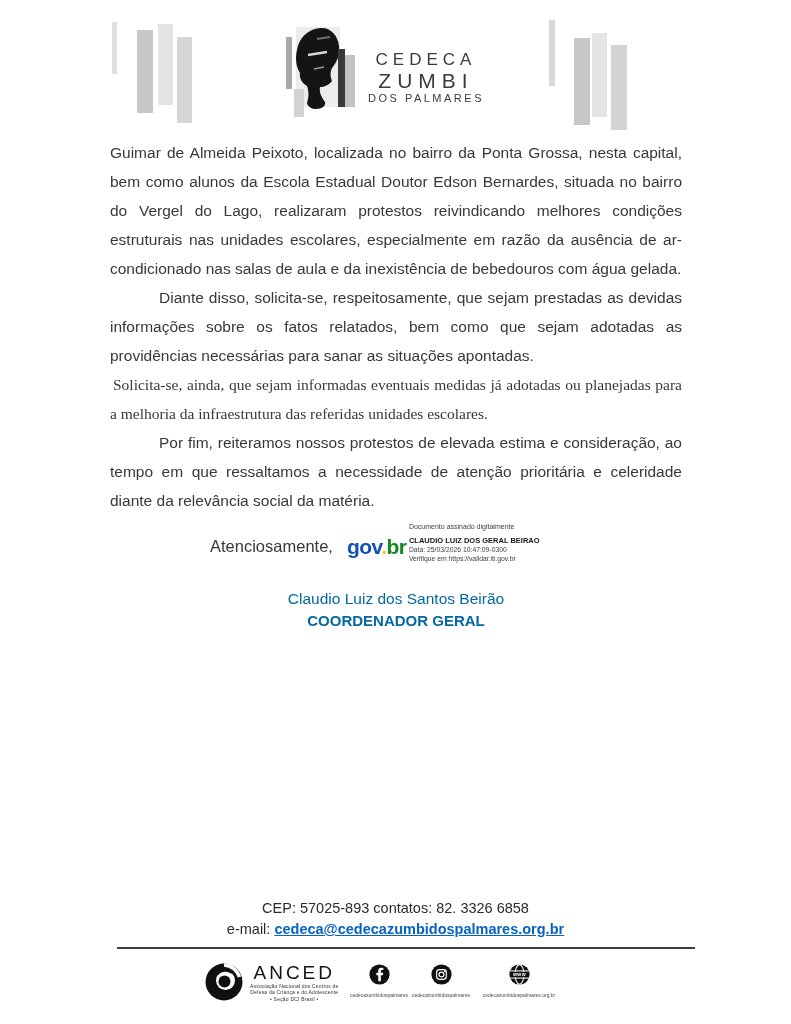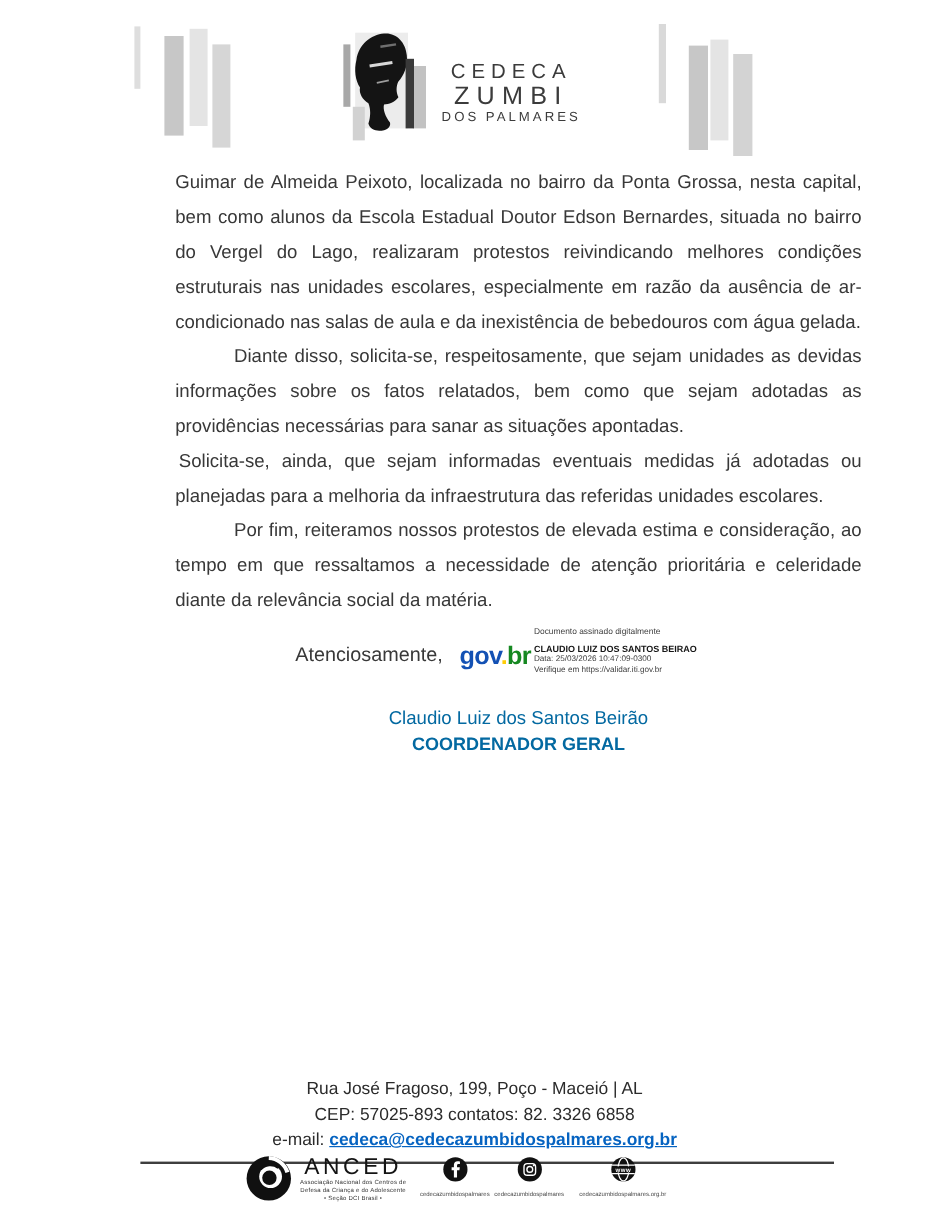--- a/index.html
+++ b/index.html
@@ -18,24 +18,24 @@
   .bR4{left:611px;top:45px;width:16px;height:85px;background:#d3d3d3;}
 
   
   .logo-wrap{position:absolute;left:286px;top:27px;display:flex;}
   .logo-text{margin-left:8px;margin-top:23px;text-align:center;color:#3b3b3b;}
   .lt1{font-size:17px;letter-spacing:5px;font-weight:500;line-height:19px;}
   .lt2{font-size:21px;letter-spacing:6px;font-weight:500;line-height:23px;}
   .lt3{font-size:11px;letter-spacing:2.5px;font-weight:500;line-height:13px;}
 
   
-  .main{position:absolute;left:110px;top:138px;width:572px;margin-left:36px;}
+  .main{position:absolute;left:110px;top:138px;width:572px;}
   .para{margin:0;font-size:15.5px;line-height:29px;text-align:justify;color:#383838;}
   .indent{text-indent:49px;}
-  .tiny-indent{text-indent:3px;}
+  .tiny-indent{text-indent:3px;font-family:Liberation Serif, serif;}
 
   
   .sig-row{display:flex;margin-top:7px;margin-left:100px;}
   .closing{font-size:16.5px;color:#383838;margin-top:15px;margin-right:14px;white-space:nowrap;}
   .stamp{position:relative;padding-left:62px;width:170px;}
   .govbr{position:absolute;left:0;top:13px;font-size:21px;font-weight:bold;letter-spacing:-0.5px;
          font-family:"Liberation Sans",sans-serif;}
   .gv-gov{color:#1351B4;}
   .gv-dot{color:#FFCD07;}
   .gv-br{color:#168821;}
@@ -95,43 +95,42 @@
     </span>
     <div class="logo-text">
       <div class="lt1">CEDECA</div>
       <div class="lt2">ZUMBI</div>
       <div class="lt3">DOS PALMARES</div>
     </div>
   </div>
 
   <div class="main">
     <p class="para">Guimar de Almeida Peixoto, localizada no bairro da Ponta Grossa, nesta capital, bem como alunos da Escola Estadual Doutor Edson Bernardes, situada no bairro do Vergel do Lago, realizaram protestos reivindicando melhores condições estruturais nas unidades escolares, especialmente em razão da ausência de ar-condicionado nas salas de aula e da inexistência de bebedouros com água gelada.</p>
-    <p class="para indent">Diante disso, solicita-se, respeitosamente, que sejam unidades as devidas informações sobre os fatos relatados, bem como que sejam adotadas as providências necessárias para sanar as situações apontadas.</p>
+    <p class="para indent">Diante disso, solicita-se, respeitosamente, que sejam prestadas as devidas informações sobre os fatos relatados, bem como que sejam adotadas as providências necessárias para sanar as situações apontadas.</p>
     <p class="para tiny-indent">Solicita-se, ainda, que sejam informadas eventuais medidas já adotadas ou planejadas para a melhoria da infraestrutura das referidas unidades escolares.</p>
     <p class="para indent">Por fim, reiteramos nossos protestos de elevada estima e consideração, ao tempo em que ressaltamos a necessidade de atenção prioritária e celeridade diante da relevância social da matéria.</p>
 
     <div class="sig-row">
       <span class="closing">Atenciosamente,</span>
       <div class="stamp">
         <span class="govbr"><span class="gv-gov">gov</span><span class="gv-dot">.</span><span class="gv-br">br</span></span>
         <div class="st-header">Documento assinado digitalmente</div>
-        <div class="st-name">CLAUDIO LUIZ DOS SANTOS BEIRAO</div>
+        <div class="st-name">CLAUDIO LUIZ DOS GERAL BEIRAO</div>
         <div class="st-date">Data: 25/03/2026 10:47:09-0300</div>
         <div class="st-verify">Verifique em https://validar.iti.gov.br</div>
       </div>
     </div>
 
     <div class="signer">
       <div class="signer-name">Claudio Luiz dos Santos Beirão</div>
       <div class="signer-role">COORDENADOR GERAL</div>
     </div>
   </div>
 
   <div class="footer">
-    <div class="f-line">Rua José Fragoso, 199, Poço - Maceió | AL</div>
     <div class="f-line">CEP: 57025-893 contatos: 82. 3326 6858</div>
     <div class="f-line">
       <span>e-mail:</span>
       <a class="email">cedeca@cedecazumbidospalmares.org.br</a>
     </div>
     <div class="f-rule"></div>
 
     <div class="anced">
       <span>
         <svg width="40" height="40" viewBox="0 0 40 40">

